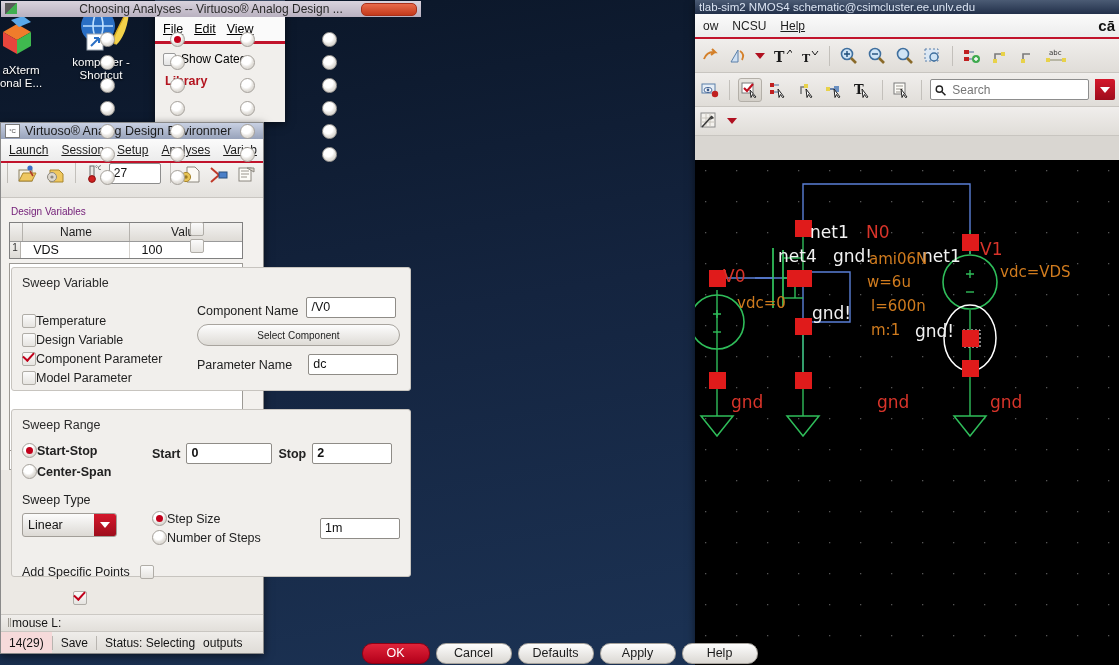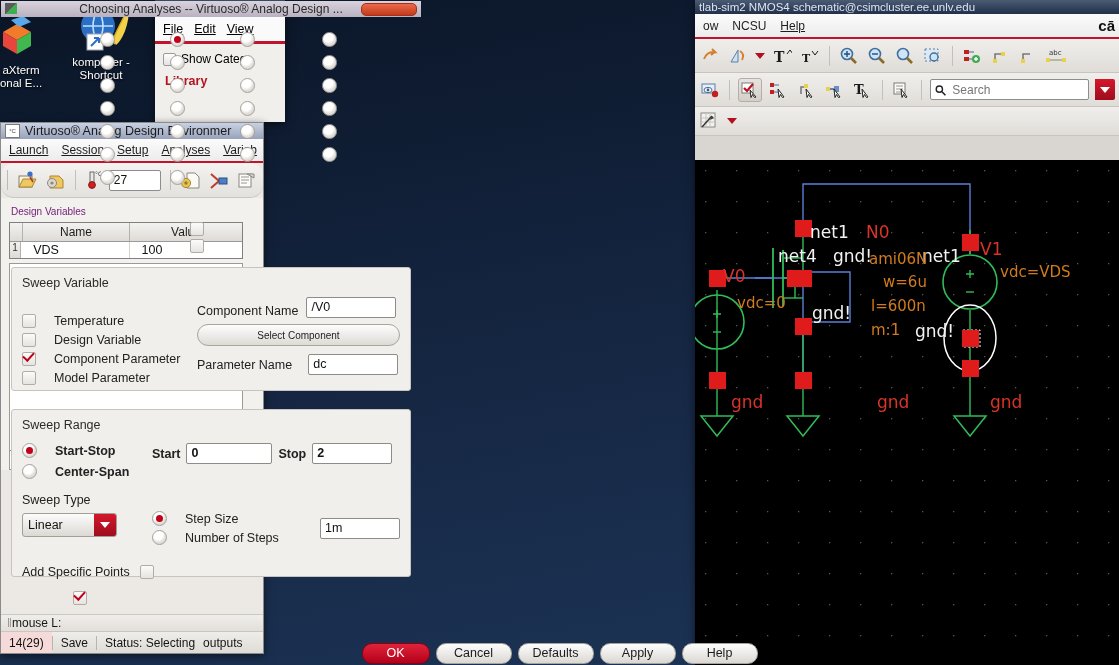--- a/index.html
+++ b/index.html
@@ -40,21 +40,21 @@
   .chk{width:11px;height:11px;border:1px solid #9a9a9a;background:
         linear-gradient(180deg,#fdfdfd,#e3e3e3);border-radius:2px;display:inline-block;
         position:relative;flex:none;}
   #libmgr .libhdr{color:#b3141f;font-weight:bold;font-size:12.5px;padding:8px 8px 0 10px;}
 
   
   #ade{left:0;top:122px;width:262px;height:530px;}
   #ade .titlebar{background:linear-gradient(180deg,#c9d1e3,#97a2ba);filter:blur(.45px);
       font-size:12.5px;}
   #ade .adetb{height:34px;background:linear-gradient(180deg,#f4f3f1,#e3e1dd);
-      display:flex;align-items:center;gap:7px;padding:0 6px;border-bottom:1px solid #c9c6c1;border-radius:13px;}
+      display:flex;gap:7px;padding:0 6px;border-bottom:1px solid #c9c6c1;}
   .tbsep{width:1px;height:20px;background:#c3c0bb;margin:0 2px;}
   .grip{width:4px;height:20px;background:
      repeating-linear-gradient(90deg,#bdbab5 0 1px,transparent 1px 3px);}
   .tempbox{width:55px;height:19px;background:#fff;border:1px solid #8d8d8d;
      border-radius:2px;font-size:12px;padding:0 4px;line-height:19px;color:#111;}
   #ade .panel{background:#f3f1ee;padding:6px 8px 0 8px;}
   .panel-title{font-size:10px;color:#701a75;margin:2px 0 5px 2px;}
   .dvtable{border:1px solid #808080;background:#fff;width:232px;}
   .dvhdr{display:flex;background:linear-gradient(180deg,#f3f2f0,#dedbd6);
      border-bottom:1px solid #9a9a9a;font-size:12px;}
@@ -112,21 +112,21 @@
        border:1px solid #a8301a;}
   .grp{border:1px solid #c7c4bf;background:#f1efec;margin:6px 10px;border-radius:3px;
        position:relative;padding:8px 10px;}
   .grp-title{font-size:12.5px;color:#2b2b2b;margin-bottom:5px;}
   .radio{width:13px;height:13px;border-radius:50%;border:1px solid #a5a19b;
        background:radial-gradient(circle at 40% 32%,#fff 0 38%,#e4e1dc 60%,#cfccc6 100%);
        display:inline-block;position:relative;flex:none;}
   .radio.on::after{content:"";position:absolute;left:3px;top:3px;width:7px;height:7px;
        border-radius:50%;background:#c1001a;}
   .rlabel{font-size:12.5px;color:#222;}
-  .ritem{display:flex;align-items:center;gap:18px;}
+  .ritem{display:flex;align-items:center;gap:0;}
   .agrid{display:grid;grid-template-columns:66px 66px 78px 80px;
        row-gap:8px;column-gap:4px;margin-left:2px;}
   .anal-wrap{display:flex;padding:10px 12px 8px 16px;gap:14px;align-items:flex-start;}
   .anal-head{font-size:12.5px;color:#222;padding-top:2px;width:60px;}
   .dcsec{text-align:center;font-size:12.5px;color:#222;margin-top:6px;}
   .kvrow{display:flex;align-items:center;gap:10px;font-size:12.5px;color:#222;
        margin:3px 0 3px 14px;}
   .chkbox{width:12px;height:12px;border:1px solid #b0ada7;border-radius:2px;
        background:linear-gradient(180deg,#fbfbfb,#e6e4e0);display:inline-block;
        position:relative;flex:none;}
@@ -758,21 +758,21 @@
     <div class="lbl white" style="left:227px;top:86px;">net1</div>
     <div class="lbl white" style="left:117px;top:143px;">gnd!</div>
     <div class="lbl white" style="left:220px;top:161px;">gnd!</div>
 
     <div class="lbl red" style="left:28px;top:106px;">V0</div>
     <div class="lbl red" style="left:171px;top:62px;">N0</div>
     <div class="lbl red" style="left:285px;top:79px;">V1</div>
 
     <div class="lbl orange" style="left:42px;top:134px;">vdc=0</div>
     <div class="lbl orange" style="left:174px;top:90px;">ami06N</div>
-    <div class="lbl orange" style="left:188px;top:113px;">w=6u</div>
+    <div class="lbl orange" style="left:172px;top:113px;">w=6u</div>
     <div class="lbl orange" style="left:176px;top:137px;">l=600n</div>
     <div class="lbl orange" style="left:176px;top:161px;">m:1</div>
     <div class="lbl orange" style="left:305px;top:103px;">vdc=VDS</div>
 
     <div class="lbl red" style="left:36px;top:232px;">gnd</div>
     <div class="lbl red" style="left:182px;top:232px;">gnd</div>
     <div class="lbl red" style="left:295px;top:232px;">gnd</div>
   </div>
 </div>
 

